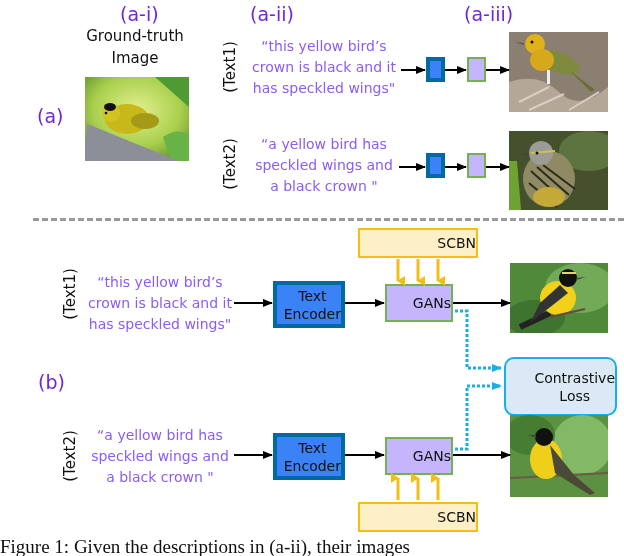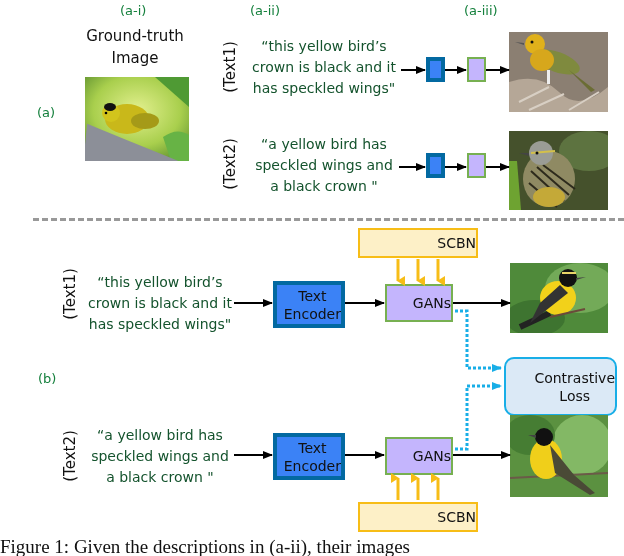--- a/index.html
+++ b/index.html
@@ -1,21 +1,21 @@
 <!DOCTYPE html>
 <html><head>
 <meta charset="utf-8">
 <style>
   html, body { margin:0; padding:0; background:#ffffff; }
   body { width:624px; height:556px; position:relative; overflow:hidden;
          font-family:"DejaVu Sans", "Liberation Sans", sans-serif; color:#111; }
   .abs { position:absolute; }
-  .lbl { font-size:13px; color:#15803d; white-space:nowrap; }
+  .lbl { font-size:19px; color:#6d28d9; white-space:nowrap; }
   .sub { font-size:14px; color:#111; text-align:center; }
-  .quote { font-size:14px; color:#14532d; text-align:center; line-height:21px; white-space:nowrap; }
+  .quote { font-size:14px; color:#8b5cf6; text-align:center; line-height:21px; white-space:nowrap; }
   .vert { transform:rotate(-90deg); transform-origin:center center; font-size:15px; color:#111; white-space:nowrap; }
   .box-orange { background:#3b82f6; border:4px solid #0369a1; box-sizing:border-box; }
   .box-green  { background:#c4b5fd; border:2px solid #77b051; box-sizing:border-box; }
   .box-yellow { background:#fdf0c7; border:2px solid #f7bd17; box-sizing:border-box; }
   .box-blue   { background:#dbe9f6; border:2px solid #18aee7; border-radius:10px; box-sizing:border-box; }
   .boxtxt { display:flex; align-items:center; justify-content:flex-end; text-align:center; font-size:14px; line-height:18px; color:#111; }
   .photo { overflow:hidden; }
   .caption { font-family:"Liberation Serif", "DejaVu Serif", serif; font-size:19px; color:#111; white-space:nowrap; }
   svg.overlay { position:absolute; left:0; top:0; pointer-events:none; }
 </style>

